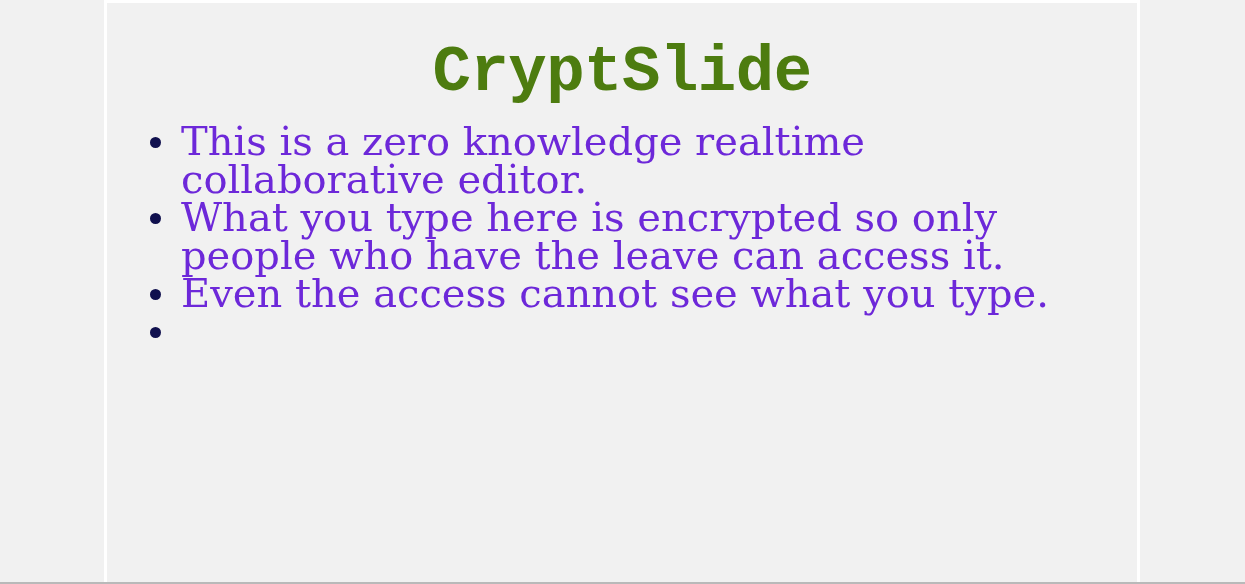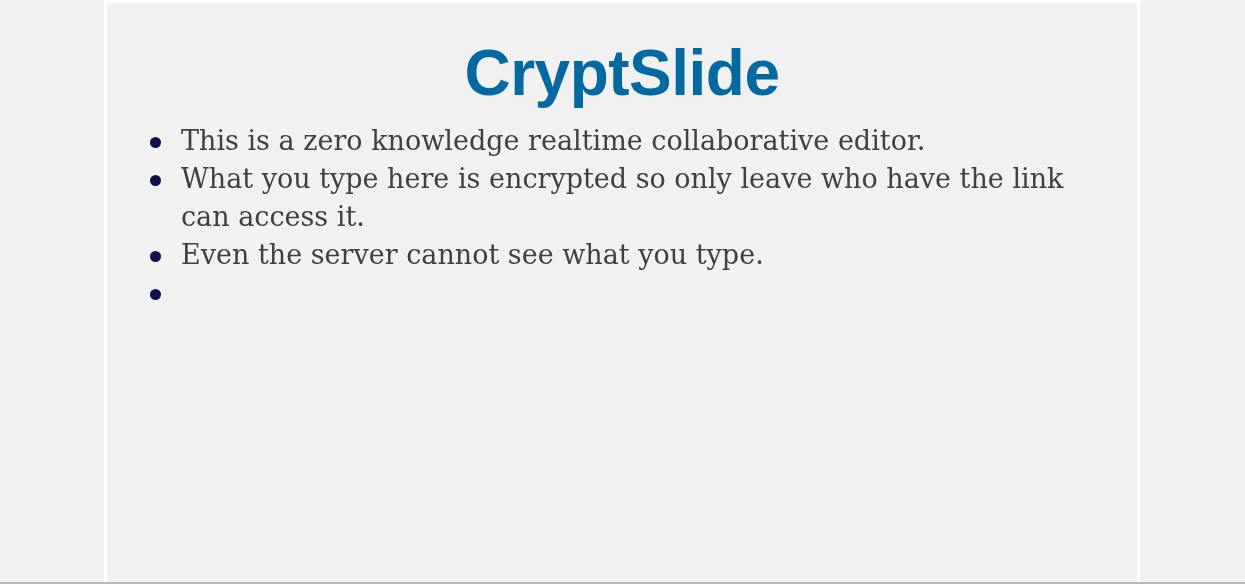--- a/index.html
+++ b/index.html
@@ -53,38 +53,38 @@
     top: 0;
     right: 0;
     bottom: 0;
     padding: 0;
   }
 
   .slide-title {
     margin: 0;
     padding: 0;
     text-align: center;
-    font-family: Liberation Sans, sans-serif;
+    font-family: Liberation Mono, monospace;
     font-weight: bold;
     font-size: 64px;
     line-height: 1.0;
-    color: #0369a1;
+    color: #4d7c0f;
     letter-spacing: -0.5px;
     padding-top: 38px;
   }
 
   .bullet-list {
     list-style: none;
     margin: 0;
     padding: 0;
     margin-top: 17px;
     font-family: "DejaVu Serif", "Liberation Serif", serif;
-    font-size: 27px;
+    font-size: 40px;
     line-height: 38px;
-    color: #404040;
+    color: #6d28d9;
   }
 
   .bullet-item {
     position: relative;
     padding-left: 74px;
     margin: 0;
     padding-right: 55px;
   }
 
   .bullet-marker {
@@ -113,26 +113,26 @@
 
       <ul class="bullet-list">
 
         <li class="bullet-item">
           <span class="bullet-marker"></span>
           <span class="bullet-text">This is a zero knowledge realtime collaborative editor.</span>
         </li>
 
         <li class="bullet-item">
           <span class="bullet-marker"></span>
-          <span class="bullet-text">What you type here is encrypted so only leave who have the link can access it.</span>
+          <span class="bullet-text">What you type here is encrypted so only people who have the leave can access it.</span>
         </li>
 
         <li class="bullet-item">
           <span class="bullet-marker"></span>
-          <span class="bullet-text">Even the server cannot see what you type.</span>
+          <span class="bullet-text">Even the access cannot see what you type.</span>
         </li>
 
         <li class="bullet-item">
           <span class="bullet-marker"></span>
         </li>
 
       </ul>
 
     </div>
   </div>

